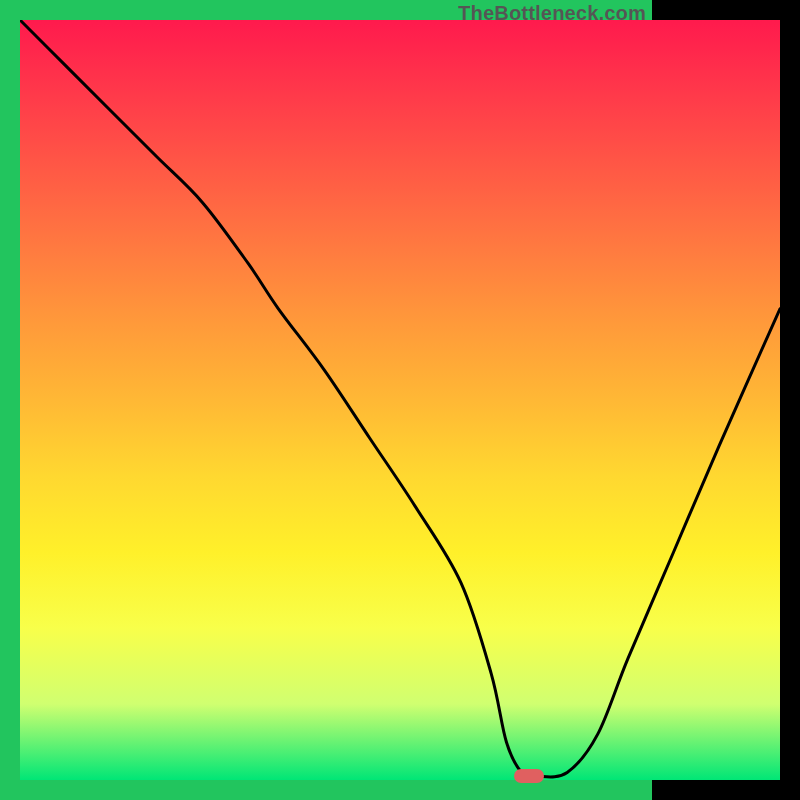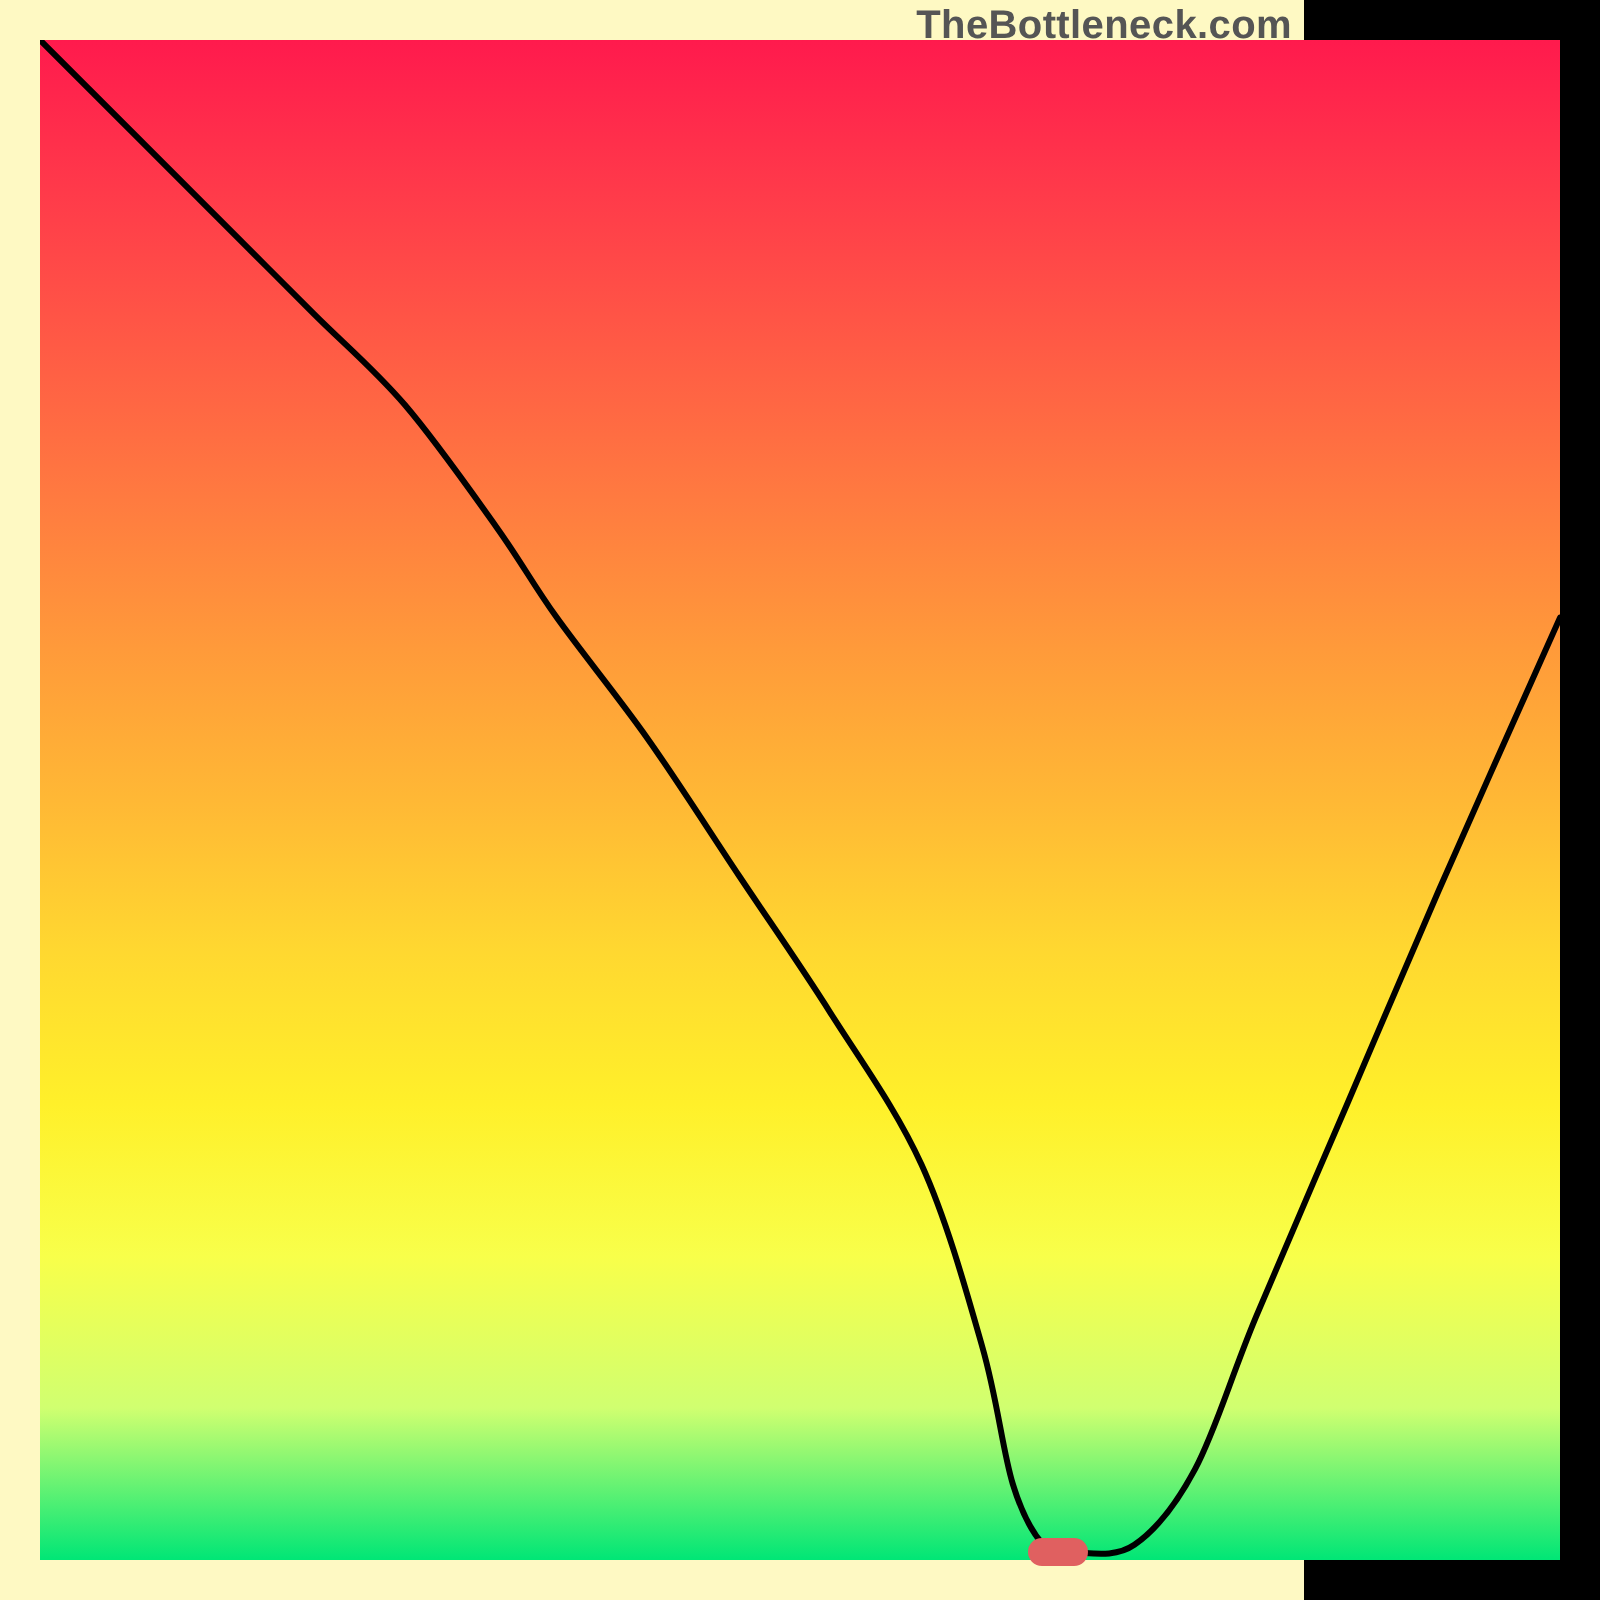--- a/index.html
+++ b/index.html
@@ -9,21 +9,21 @@
     height: 800px;
     background: #000;
     overflow: hidden;
   }
   .frame {
     position: absolute;
     left: 0;
     top: 0;
     width: 652px;
     height: 800px;
-    background: #fef9c3;
+    background: #22c55e;
   }
   .plot-area {
     position: absolute;
     left: 20px;
     top: 20px;
     width: 760px;
     height: 760px;
     background: linear-gradient(to bottom,
       #ff1a4d 0%,
       #ff3a4a 10%,

